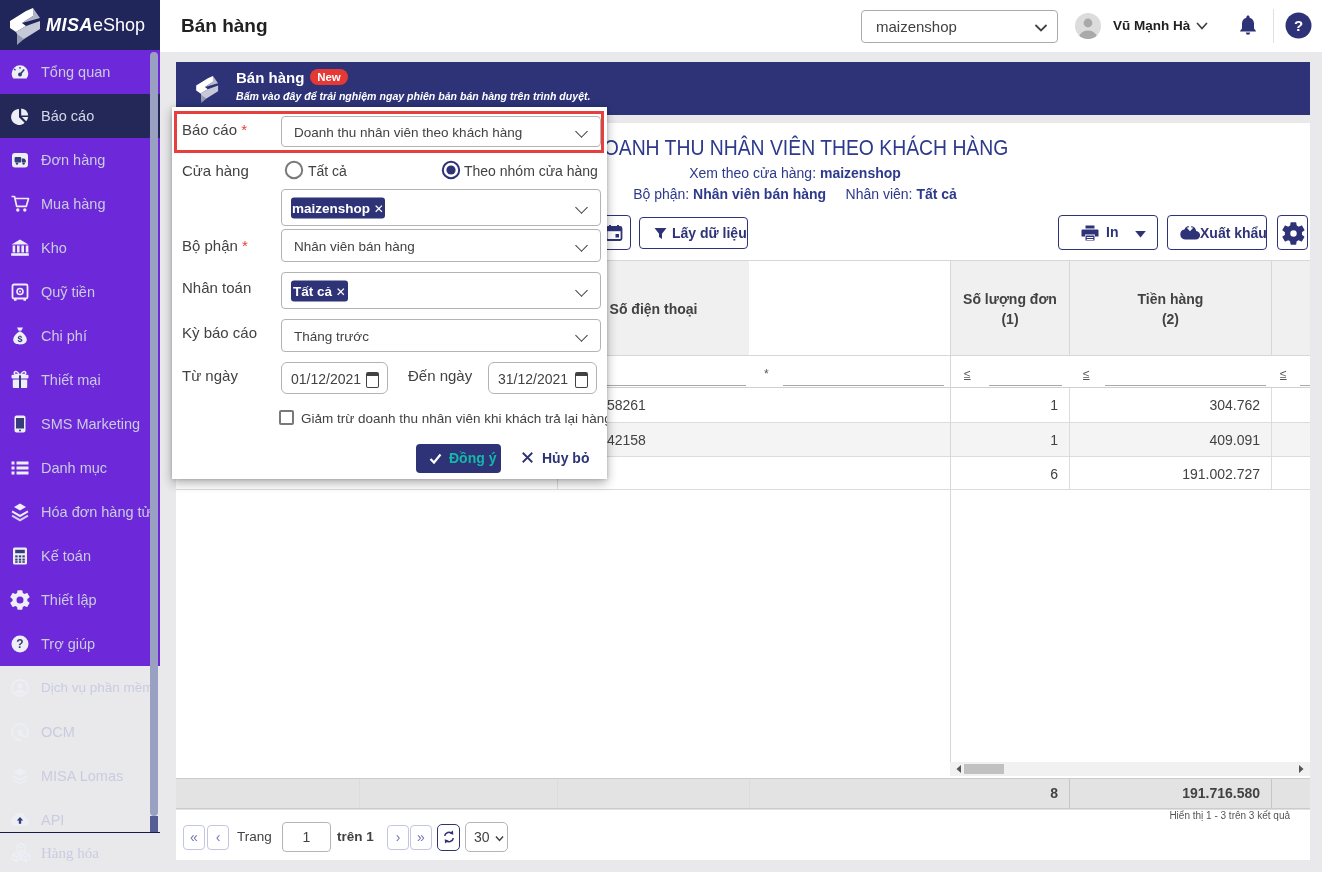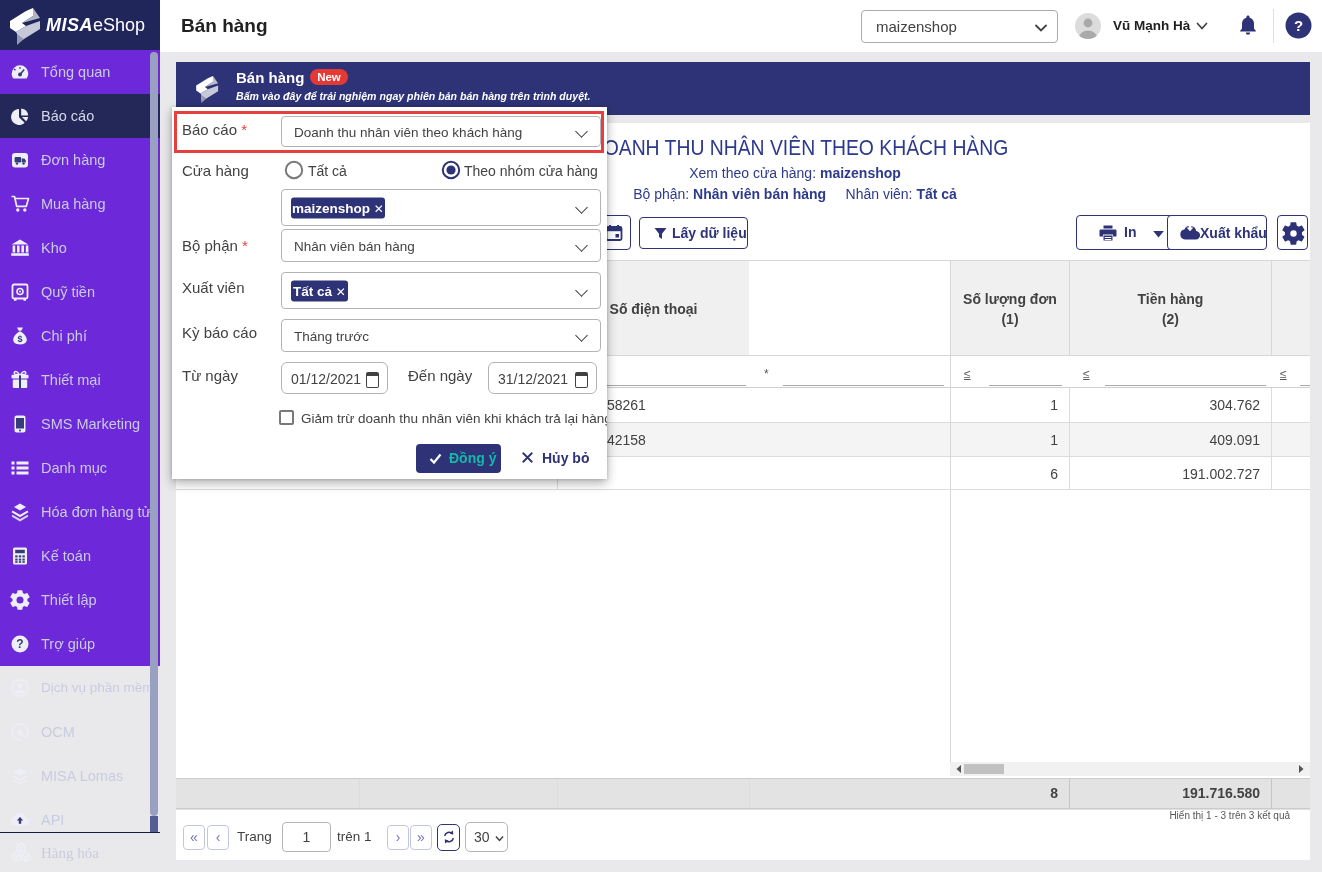--- a/index.html
+++ b/index.html
@@ -293,21 +293,21 @@
             <rect x="12" y="1" width="2" height="3.6" fill="#2e3377"></rect>
             <rect x="10.5" y="10" width="3.5" height="3.5" fill="#2e3377"></rect>
           </svg>
   </div>
   <div class="btn" style="left:463px;top:94px;width:109px;height:32px;">
    <svg style="position:absolute;left:14px;top:9px" width="13" height="13" viewBox="0 0 13 13">
             <path fill="#2e3377" d="M.5 1h12L8 6.8V12L5 10V6.8z"></path>
           </svg>
    <span style="position:absolute;left:32px;top:7px;font-size:14px;">Lấy dữ liệu</span>
   </div>
-  <div class="btn" style="left:882px;top:92px;width:100px;height:35px;margin-left:18px;">
+  <div class="btn" style="left:882px;top:92px;width:100px;height:35px;">
    <svg style="position:absolute;left:22px;top:8px" width="18" height="18" viewBox="0 0 18 18">
             <path fill="#2e3377" d="M4.5 1.5h9v3h-9z"></path>
             <path fill="#2e3377" d="M1.5 5.5h15a1 1 0 0 1 1 1v6h-3.5v-2h-10v2H.5v-6a1 1 0 0 1 1-1z"></path>
             <path fill="#2e3377" d="M4.5 11.5h9v5h-9z"></path>
             <path fill="#fff" d="M5.7 13h6.6v1H5.7zm0 2h6.6v1H5.7z"></path>
           </svg>
    <span style="position:absolute;left:47px;top:8px;font-size:14px;">In</span>
    <svg style="position:absolute;left:76px;top:14px" width="11" height="8" viewBox="0 0 12 9">
             <path fill="#2e3377" d="M0 1h12L6 8.5z"></path>
           </svg>
@@ -382,21 +382,21 @@
    <div class="gcell num" style="left:774px;width:119px;line-height:29px;border-left:none;">8</div>
    <div class="gcell num" style="left:893px;width:202px;line-height:29px;border-left:1px solid #c6c6c6;">191.716.580</div>
    <div class="gcell" style="left:1095px;width:39px;border-left:1px solid #c6c6c6;"></div>
   </div>
 
   <div class="abs" id="pager" style="left:0;top:686px;width:1134px;height:51px;background:#fff;border-top:1px solid #e0e0e0;font-size:15px;color:#424242;">
    <div class="pbtn" style="left:7px;">«</div>
    <div class="pbtn" style="left:31px;">‹</div>
    <span class="abs" style="left:61px;top:19px;font-size:13.5px;">Trang</span>
    <div class="abs" style="left:106px;top:12px;width:49px;height:30px;border:1px solid #b5b5b5;border-radius:4px;text-align:center;line-height:28px;font-size:14px;">1</div>
-   <span class="abs" style="left:161px;top:19px;font-size:13.5px;">trên 1</span>
+   <span class="abs" style="left:161px;top:19px;font-size:13.5px;font-weight:bold;">trên 1</span>
    <div class="pbtn" style="left:211px;">›</div>
    <div class="pbtn" style="left:234px;">»</div>
    <div class="abs" style="left:261px;top:14px;width:23px;height:27px;border:1px solid #2e3377;border-radius:5px;">
     <svg style="position:absolute;left:3.5px;top:4.5px" width="14" height="14" viewBox="0 0 19 19">
               <path fill="none" stroke="#2e3377" stroke-width="2.2" d="M3.6 8a6.1 6.1 0 0 1 10.3-3.1"></path>
               <path fill="#2e3377" d="M14.9.8l.4 5.6-5.3-1.9z"></path>
               <path fill="none" stroke="#2e3377" stroke-width="2.2" d="M15.4 11a6.1 6.1 0 0 1-10.3 3.1"></path>
               <path fill="#2e3377" d="M4.1 18.2l-.4-5.6 5.3 1.9z"></path>
             </svg>
    </div>
@@ -427,21 +427,21 @@
         <circle cx="10" cy="10" r="4.6" fill="#2e3377"></circle>
       </svg>
  <span class="abs" style="left:292px;top:56px;font-size:14px;color:#424242;white-space:nowrap;">Theo nhóm cửa hàng</span>
  <div class="sel" style="top:82px;height:37px;">
         <div class="tag" style="width:94px;">maizenshop <span class="tx">✕</span></div>
       </div>
  <div class="lbl" style="top:130px;">Bộ phận <span class="red">*</span></div>
  <div class="sel" style="top:122px;height:33px;">
         <span>Nhân viên bán hàng</span>
       </div>
- <div class="lbl" style="top:172px;">Xuất viên</div>
+ <div class="lbl" style="top:172px;">Nhân toán</div>
  <div class="sel" style="top:165px;height:37px;">
         <div class="tag" style="width:57px;">Tất cả <span class="tx">✕</span></div>
       </div>
  <div class="lbl" style="top:217px;">Kỳ báo cáo</div>
  <div class="sel" style="top:212px;height:33px;">
         <span>Tháng trước</span>
       </div>
  <div class="lbl" style="top:260px;">Từ ngày</div>
  <div class="dinp" style="left:109px;width:107px;">
         <span>01/12/2021</span>

